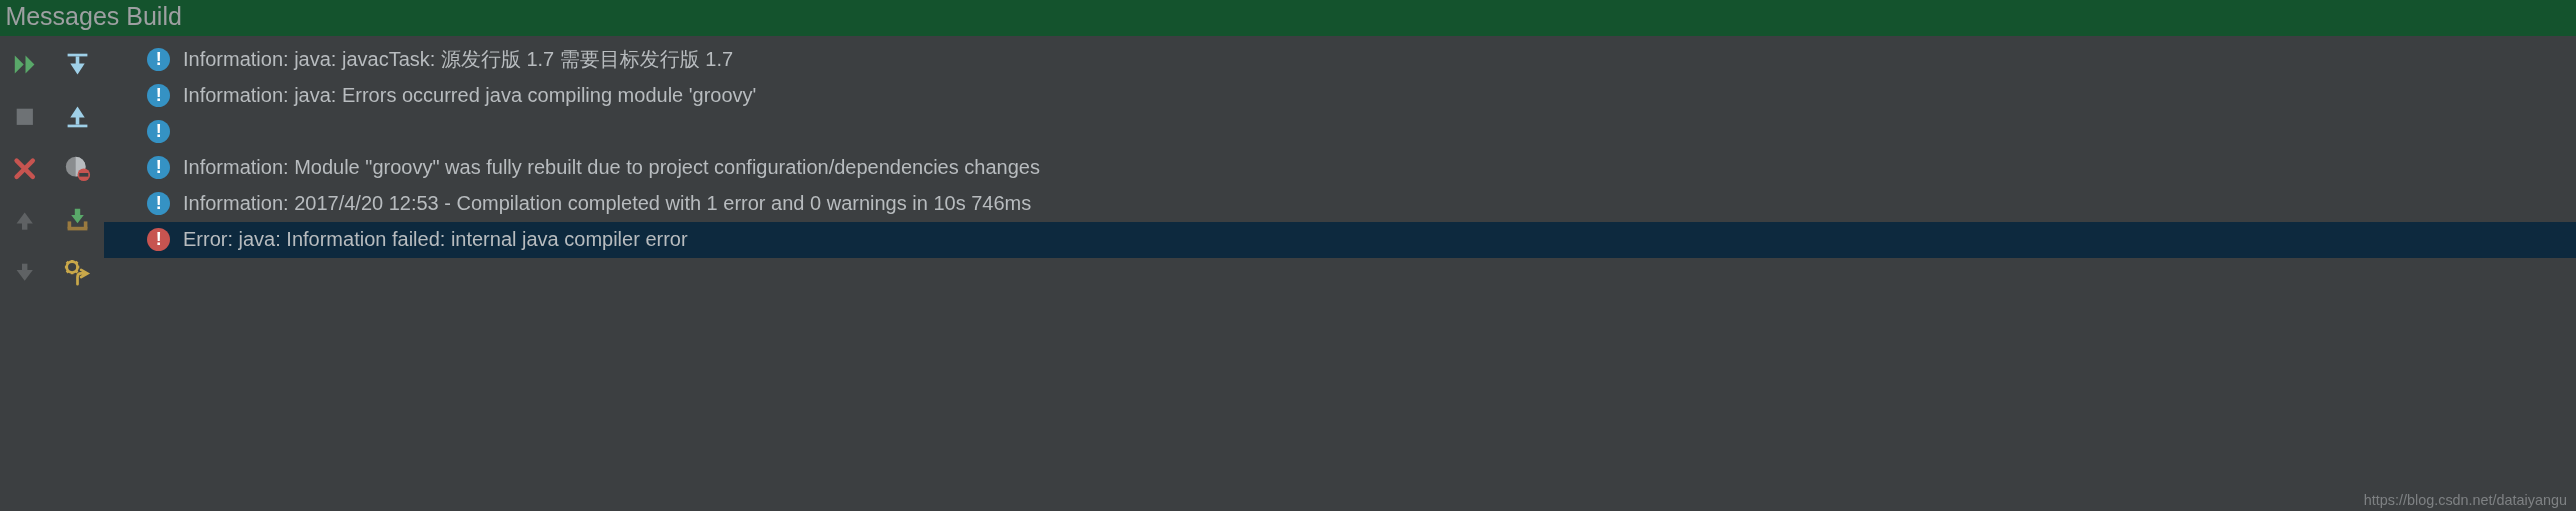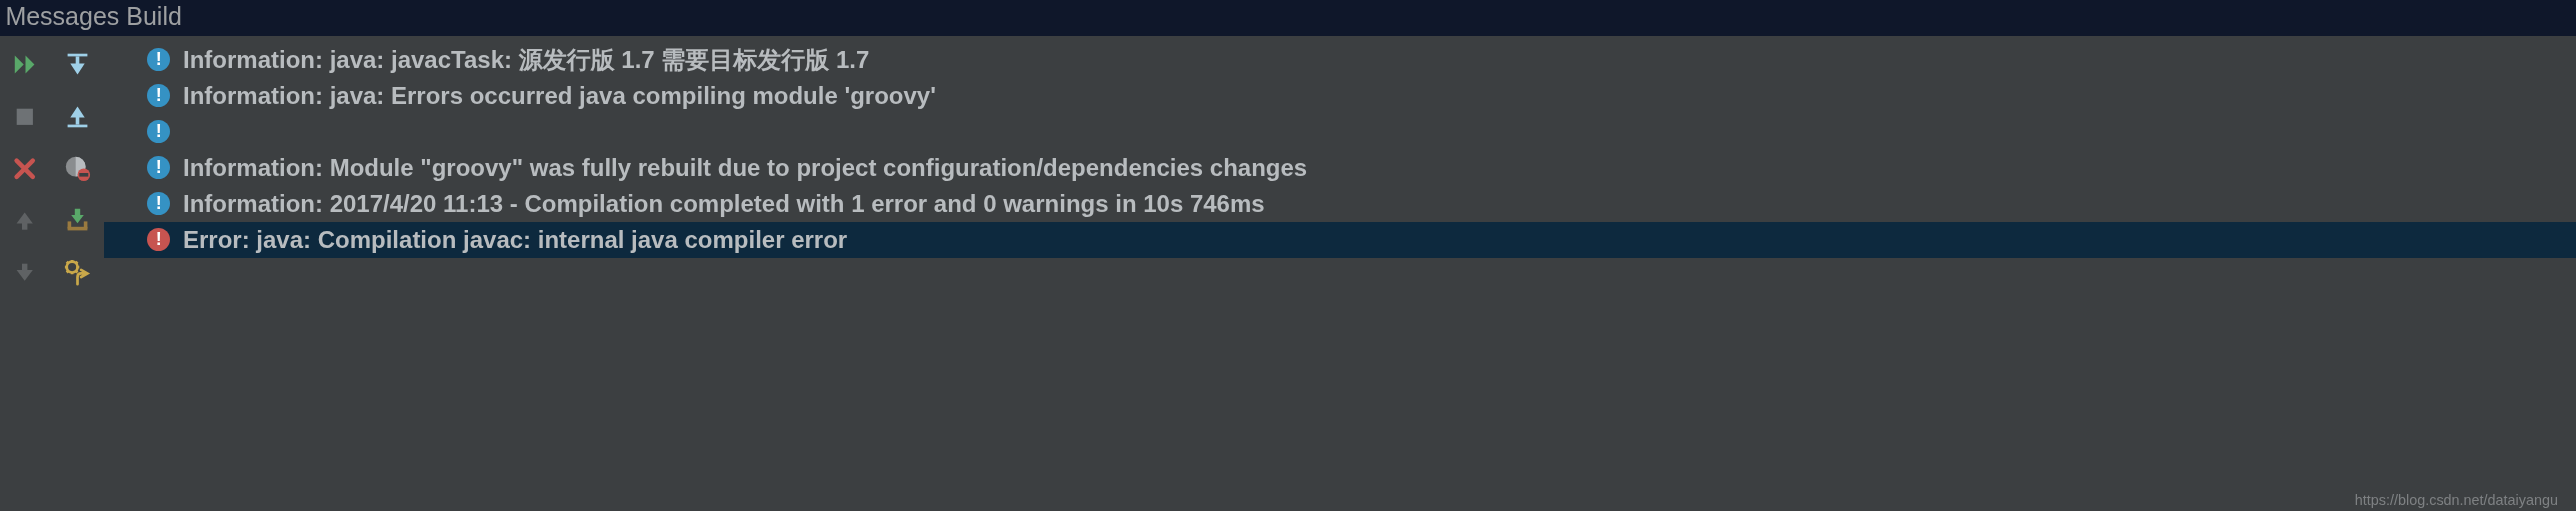--- a/index.html
+++ b/index.html
@@ -10,21 +10,21 @@
     color: #bbbbbb;
     width: 2576px;
     height: 512px;
     overflow: hidden;
     position: relative;
   }
   .panel-title {
     color: #9ea0a2;
     font-size: 25px;
     padding: 1.8px 5.4px 5.4px 5.4px;
-    background: #0f172a;
+    background: #14532d;
   }
   .main {
     display: flex;
     flex-direction: row;
     height: calc(100% - 36px);
   }
   .toolbar {
     width: 50px;
     display: flex;
     flex-direction: column;
@@ -57,23 +57,22 @@
     align-items: center;
     height: 36px;
     padding-left: 43px;
     gap: 12.6px;
   }
   .msg-row.selected {
     background: #0d293e;
   }
   .msg-text {
     color: #b8bcbf;
-    font-size: 24px;
+    font-size: 20px;
     white-space: nowrap;
-    font-weight: bold;
   }
   .info-badge {
     width: 23.4px;
     height: 23.4px;
     border-radius: 50%;
     background: #3592c4;
     color: #fff;
     font-weight: bold;
     font-size: 18px;
     display: flex;
@@ -89,21 +88,21 @@
     color: #fff;
     font-weight: bold;
     font-size: 18px;
     display: flex;
     align-items: center;
     justify-content: center;
     flex-shrink: 0;
   }
   .watermark {
     position: absolute;
-    right: 18px;
+    right: 9px;
     bottom: 3.6px;
     font-size: 14.4px;
     color: #8a8d8f;
     opacity: 0.85;
   }
 </style>
 </head>
 <body>
 
 <div class="panel-title">Messages Build</div>
@@ -191,24 +190,24 @@
     </div>
     <div class="msg-row">
       <span class="info-badge">!</span>
     </div>
     <div class="msg-row">
       <span class="info-badge">!</span>
       <span class="msg-text">Information: Module "groovy" was fully rebuilt due to project configuration/dependencies changes</span>
     </div>
     <div class="msg-row">
       <span class="info-badge">!</span>
-      <span class="msg-text">Information: 2017/4/20 11:13 - Compilation completed with 1 error and 0 warnings in 10s 746ms</span>
+      <span class="msg-text">Information: 2017/4/20 12:53 - Compilation completed with 1 error and 0 warnings in 10s 746ms</span>
     </div>
     <div class="msg-row selected">
       <span class="error-badge">!</span>
-      <span class="msg-text">Error: java: Compilation javac: internal java compiler error</span>
+      <span class="msg-text">Error: java: Information failed: internal java compiler error</span>
     </div>
   </div>
 
 </div>
 
 <div class="watermark">https://blog.csdn.net/dataiyangu</div>
 
 
 </body></html>

